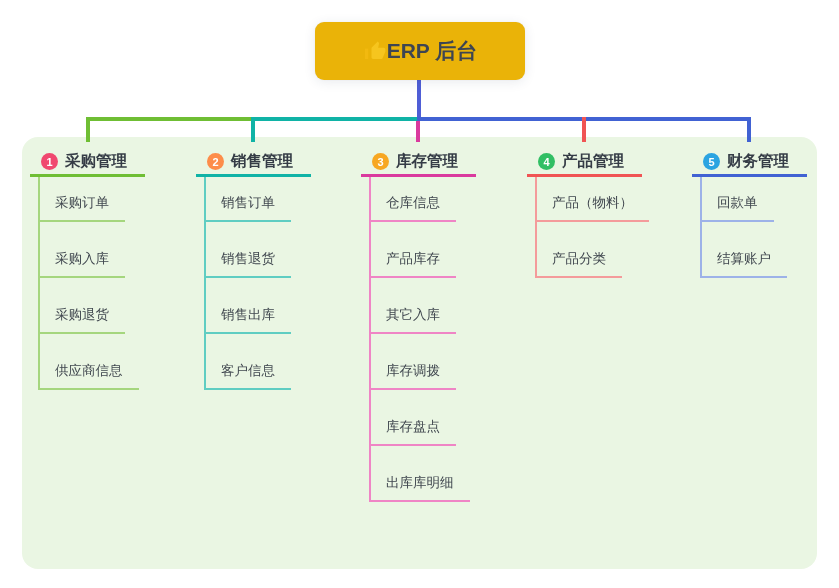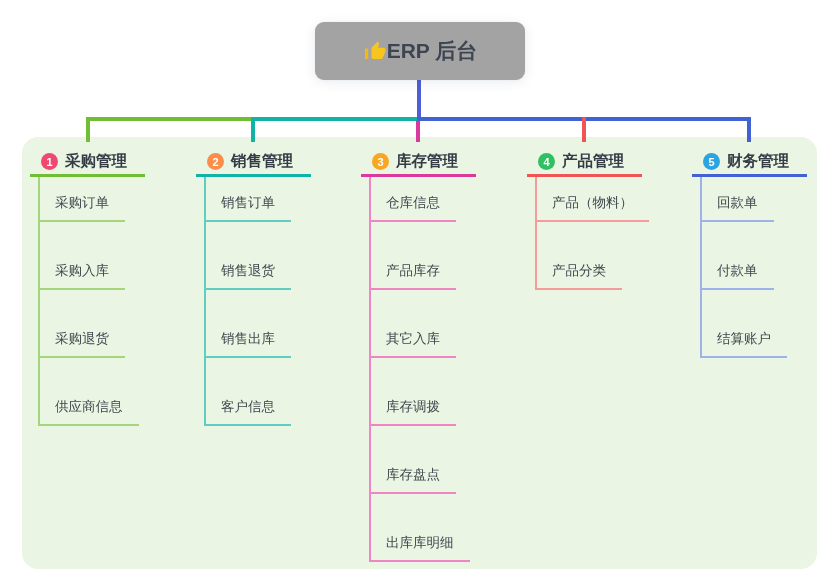--- a/index.html
+++ b/index.html
@@ -9,21 +9,21 @@
     background:#ffffff;
   }
   
   .panel{
     position:absolute;left:22px;top:137px;width:795px;height:432px;
     background:#eaf6e3;border-radius:16px;
   }
   
   .root-card{
     position:absolute;left:315px;top:22px;width:210px;height:58px;
-    background:#a3a3a3;border-radius:9px;
+    background:#eab308;border-radius:9px;
     box-shadow:0 2px 12px rgba(40,60,90,0.10), 0 0 1px rgba(40,60,90,0.12);
     display:flex;align-items:center;justify-content:center;gap:0;
     font-size:21px;font-weight:600;color:#3e4552;
   }
   .root-card svg{display:block;}
   
   .hline{position:absolute;top:117px;height:3.5px;}
   .vdrop{position:absolute;top:117px;height:25px;width:3.5px;}
   .stem{position:absolute;left:417px;top:80px;width:3.5px;height:37px;}
   .vdrop.mid{top:120.5px;height:21.5px;}
@@ -38,21 +38,21 @@
     width:17px;height:17px;border-radius:50%;flex-shrink:0;
     background:var(--badge);color:#ffffff;font-size:11px;font-weight:700;
     display:flex;align-items:center;justify-content:center;margin-right:7px;
   }
   .branch-label{font-size:15.5px;font-weight:600;color:#353c46;white-space:nowrap;text-align:center;}
   .branch-vline{
     position:absolute;left:8px;top:28px;bottom:0;width:2px;
     background:var(--child-line);
   }
   .rows{position:relative;}
-  .node-row{height:68px;display:flex;align-items:flex-end;padding-left:8px;}
+  .node-row{height:56px;display:flex;align-items:flex-end;padding-left:8px;}
   .rows .node-row:first-child{height:45px;}
   .node{
     border-bottom:2px solid var(--child-line);
     padding:0 16px 8px 17px;font-size:13.5px;color:#40474f;white-space:nowrap;
   }
   
   .b0{left:30px;} .b1{left:196px;} .b2{left:361px;} .b3{left:527px;} .b4{left:692px;}
 </style>
 </head>
 <body>
@@ -173,21 +173,18 @@
     <div class="branch-header">
       <span class="badge">5</span>
       <span class="branch-label">财务管理</span>
     </div>
     <div class="branch-vline"></div>
     <div class="rows">
         <div class="node-row">
           <div class="node">回款单</div>
         </div>
         <div class="node-row">
-          <div class="node">付款单</div>
-        </div>
-        <div class="node-row">
           <div class="node">结算账户</div>
         </div>
       </div>
   </div>
 
 </div>
 
 </body></html>

